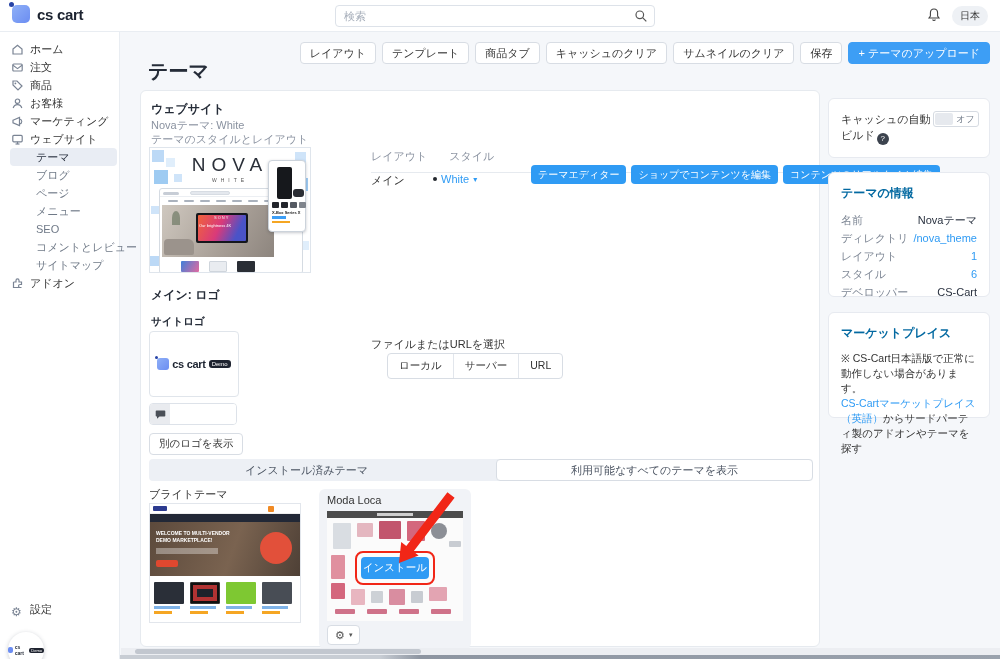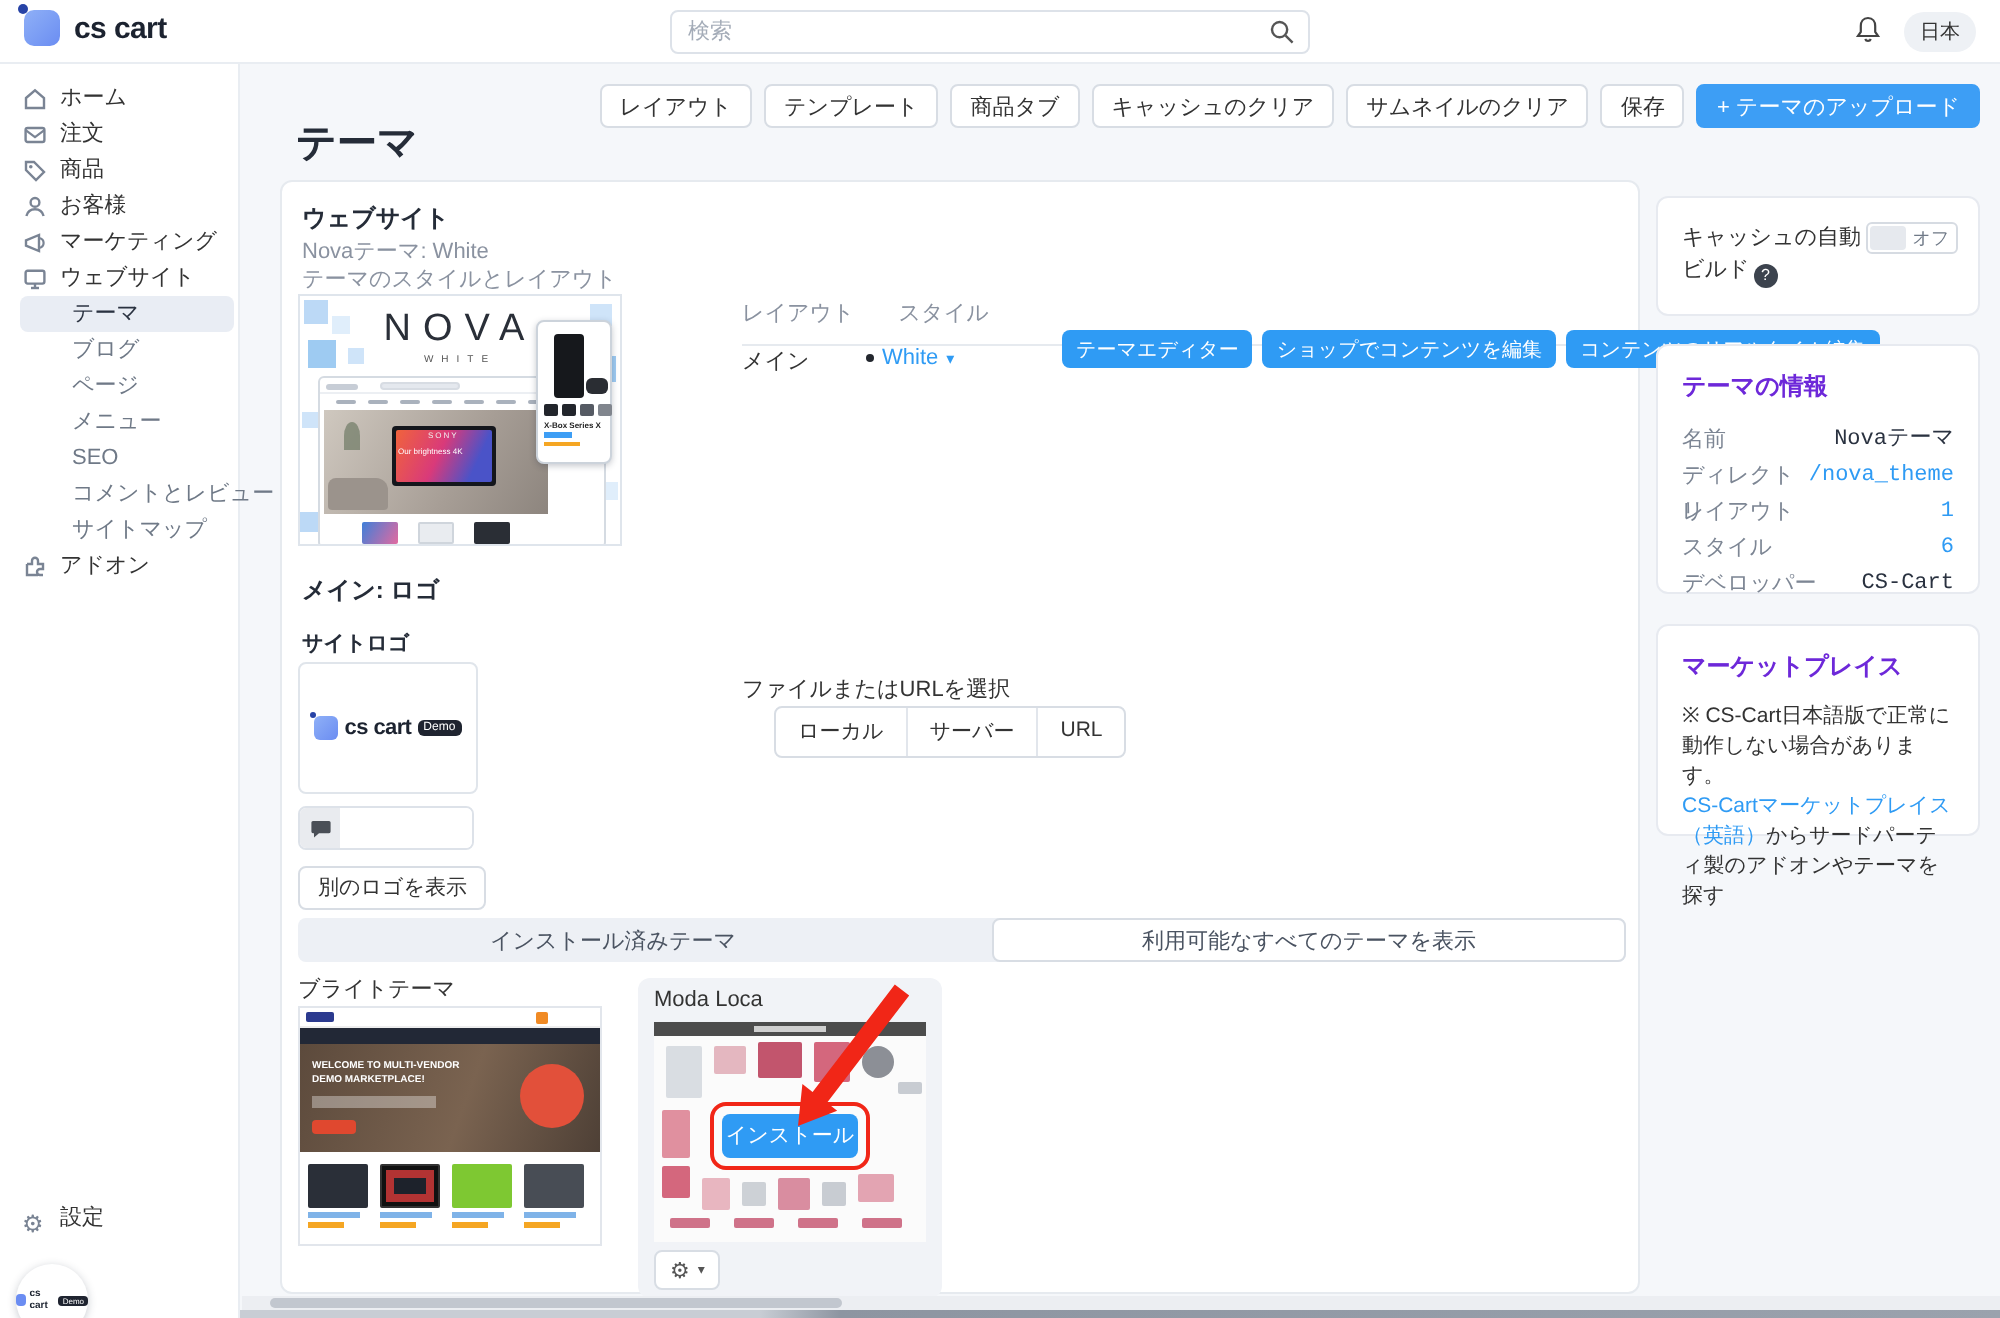--- a/index.html
+++ b/index.html
@@ -136,24 +136,24 @@
 
   
   .rcard { position:absolute; left:828px; width:162px; background:#fff; border:1px solid #e7eaf0; border-radius:6px; padding:12px; }
   .rc1 { top:98px; height:60px; }
   .rc1 .txt { font-size:11px; color:#333; line-height:16px; width:112px; }
   .toggle { position:absolute; right:10px; top:12px; width:46px; height:16px; border:1px solid #d6dbe2; border-radius:3px; background:#fff; display:flex; align-items:center; cursor:pointer; }
   .toggle .knob { width:18px; height:12px; background:#e6e9ee; border-radius:2px; margin-left:1px; }
   .toggle .tl { flex:1; text-align:center; font-size:9px; color:#6f7987; }
   .help { display:inline-flex; width:12px; height:12px; border-radius:50%; background:#3c434e; color:#fff; font-size:8px; align-items:center; justify-content:center; vertical-align:-2px; margin-left:2px; cursor:pointer; }
   .rc2 { top:172px; height:125px; }
-  .rc2 h3, .rc3 h3 { font-size:12px; color:#6d28d9; margin-bottom:9px; }
+  .rc2 h3, .rc3 h3 { font-size:12px; color:#0369a1; margin-bottom:9px; }
   .irow { display:flex; justify-content:space-between; font-size:11px; height:18px; line-height:18px; }
   .irow .il { color:#7d8694; }
-  .irow .iv { color:#2a3240;font-family:Liberation Mono, monospace; }
+  .irow .iv { color:#2a3240; }
   .irow.lnk .iv { color:#2f9bf4; cursor:pointer;text-align:center; }
   .rc3 { top:312px; height:106px; }
   .rc3 p { font-size:10.5px; line-height:15px; color:#333; }
   .rc3 a { color:#2f9bf4; text-decoration:none; cursor:pointer; }
 
   
   .hscroll { position:absolute; left:121px; top:648px; width:879px; height:7px; background:#eceef2; }
   .hscroll .thumb { position:absolute; left:14px; top:1px; width:286px; height:5px; background:#c2c7cf; border-radius:3px; cursor:pointer; }
   .bottom-edge { position:absolute; left:0; top:655px; width:1000px; height:4px; background:linear-gradient(to right,#c8cdd4 0%,#c8cdd4 38%,#8d95a1 42%,#9aa2ad 100%); }
 </style>

